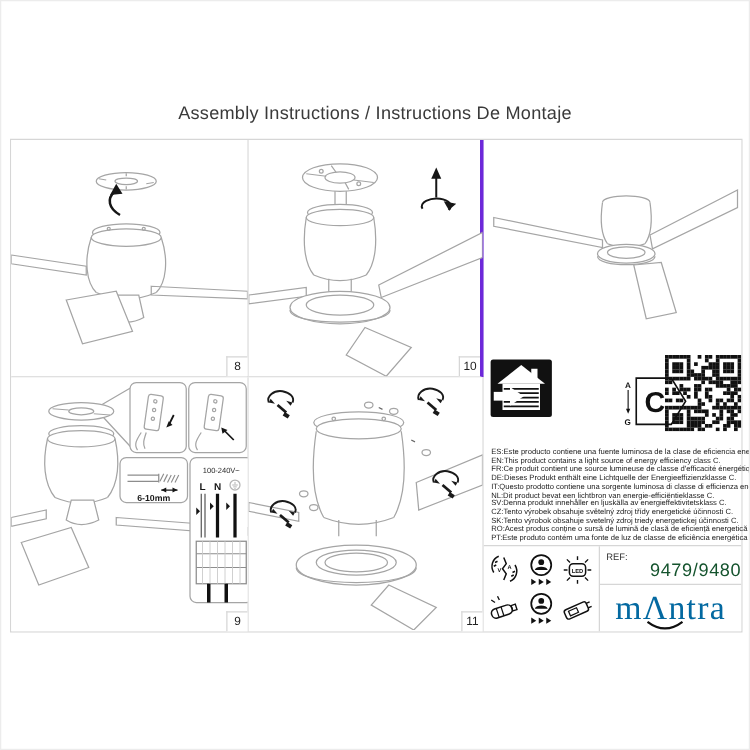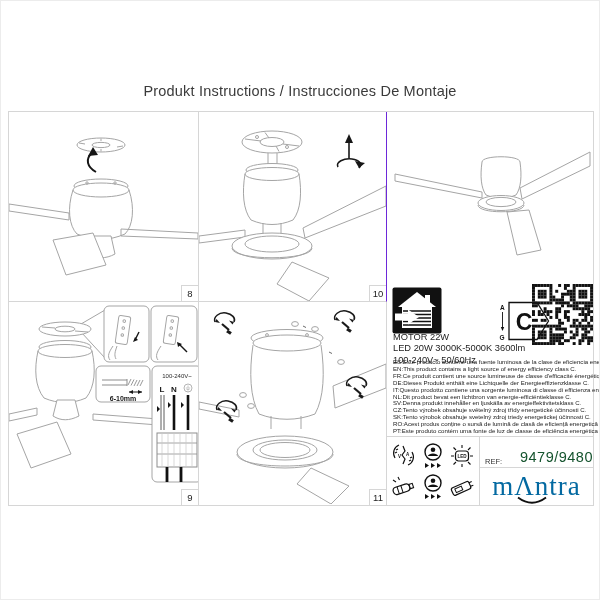--- a/index.html
+++ b/index.html
@@ -1,47 +1,47 @@
 <!DOCTYPE html>
 <html><head>
 <meta charset="utf-8">
 <style>
   html,body{margin:0;padding:0;background:#fff;}
   .page{position:relative;width:600px;height:600px;background:#fff;border:1px solid #ececec;box-sizing:border-box;font-family:"Liberation Sans",sans-serif;overflow:hidden;}
   .title{position:absolute;left:0;top:82px;width:100%;text-align:center;font-size:14.5px;font-weight:400;color:#3a3a3a;margin:0;letter-spacing:.2px;}
   .grid{position:absolute;left:7px;top:110px;width:586px;height:395px;border:1px solid #d6d6d6;box-sizing:border-box;}
   .panel{position:absolute;box-sizing:border-box;background:#fff;}
   .p8{left:0;top:0;width:190px;height:190px;border-right:1px solid #d6d6d6;border-bottom:1px solid #d6d6d6;}
-  .p10{left:190px;top:0;width:188px;height:190px;border-right:1px solid #6d28d9;border-bottom:1px solid #d6d6d6;}
+  .p10{left:190px;top:0;width:188px;height:190px;border-right:3px solid #6d28d9;border-bottom:1px solid #d6d6d6;}
   .p9{left:0;top:190px;width:190px;height:203px;border-right:1px solid #d6d6d6;}
   .p11{left:190px;top:190px;width:188px;height:203px;border-right:1px solid #d6d6d6;text-align:right;}
   .rightcol{left:378px;top:0;width:206px;height:393px;}
   .num{position:absolute;right:0;bottom:0;width:16px;height:15px;border:1px solid #d6d6d6;border-right:none;border-bottom:none;font-size:9.5px;color:#222;display:flex;align-items:center;justify-content:center;background:#fff;}
   .panel svg{display:block;}
   svg text{font-family:"Liberation Sans",sans-serif;}
   .house{position:absolute;left:5px;top:175px;}
   .energy{position:absolute;left:110px;top:189px;}
   .qr{position:absolute;left:145px;top:172px;}
   .specs{position:absolute;left:6px;top:220px;font-size:9.3px;line-height:11.4px;color:#1d1d1d;white-space:nowrap;}
   .langs{position:absolute;left:6px;top:247px;width:200px;font-size:6.1px;line-height:6.9px;color:#222;white-space:nowrap;}
   .footerbox{position:absolute;left:0;top:324px;width:206px;height:69px;border-top:1px solid #d6d6d6;box-sizing:border-box;}
   .iconarea{position:absolute;left:0;top:0;width:93px;height:100%;border-right:1px solid #d6d6d6;box-sizing:border-box;display:grid;grid-template-columns:repeat(3,1fr);align-items:center;justify-items:center;padding:3px 2px;box-sizing:border-box;}
   .refrow{position:absolute;left:93px;top:0;right:0;height:31px;border-bottom:1px solid #d6d6d6;box-sizing:border-box;}
-  .reflabel{position:absolute;left:5px;top:20px;font-size:7.5px;color:#333;}
+  .reflabel{position:absolute;left:5px;top:4px;font-size:7.5px;color:#333;}
   .refvalue{position:absolute;left:0;right:0;top:12px;text-align:right;font-size:14.5px;color:#14532d;letter-spacing:.5px;}
   .logorow{position:absolute;left:93px;top:31px;right:0;bottom:0;display:flex;align-items:center;justify-content:center;}
   .logo{position:relative;font-family:"Liberation Serif",serif;font-size:27px;color:#0369a1;letter-spacing:1px;line-height:1;}
   .logo .smile{position:absolute;left:24px;bottom:-7px;}
 </style>
 </head>
 <body>
 
 <div class="page">
 
-  <h1 class="title">Produkt Instructions / Instrucciones De Montaje</h1>
+  <h1 class="title">Assembly Instructions / Instructions De Montaje</h1>
 
   <div class="grid">
 
     <svg width="0" height="0" style="position:absolute">
       <defs>
         <g id="screwrot">
           <path d="M2,12 C0,7 6,2 13,3 C19,4 23,8 21,12" stroke="#1a1a1a" stroke-width="1.5" fill="none"></path>
           <path d="M21,12 l-5,-1.5 l3.5,4 z" fill="#1a1a1a"></path>
           <path d="M2,12 l5,1 l-3.5,-4 z" fill="#1a1a1a"></path>
           <path d="M9,14 l7,6" stroke="#1a1a1a" stroke-width="2.2"></path>
@@ -497,25 +497,20 @@
           <rect x="14.52" y="58.10" width="2.96" height="2.96" fill="#111"></rect>
           <rect x="17.43" y="58.10" width="2.96" height="2.96" fill="#111"></rect>
           <rect x="20.33" y="58.10" width="2.96" height="2.96" fill="#111"></rect>
           <rect x="26.14" y="58.10" width="2.96" height="2.96" fill="#111"></rect>
           <rect x="29.05" y="58.10" width="2.96" height="2.96" fill="#111"></rect>
           <rect x="40.67" y="58.10" width="2.96" height="2.96" fill="#111"></rect>
           <rect x="46.48" y="58.10" width="2.96" height="2.96" fill="#111"></rect>
           <rect x="55.19" y="58.10" width="2.96" height="2.96" fill="#111"></rect>
         </svg>
 
-      <div class="specs">
-        <div>MOTOR 22W</div>
-        <div>LED 20W 3000K-5000K 3600lm</div>
-        <div>100-240V~ 50/60Hz</div>
-      </div>
 
       <div class="langs">
         <div>ES:Este producto contiene una fuente luminosa de la clase de eficiencia energética C.</div>
         <div>EN:This product contains a light source of energy efficiency class C.</div>
         <div>FR:Ce produit contient une source lumineuse de classe d'efficacité énergétique C.</div>
         <div>DE:Dieses Produkt enthält eine Lichtquelle der Energieeffizienzklasse C.</div>
         <div>IT:Questo prodotto contiene una sorgente luminosa di classe di efficienza energetica C.</div>
         <div>NL:Dit product bevat een lichtbron van energie-efficiëntieklasse C.</div>
         <div>SV:Denna produkt innehåller en ljuskälla av energieffektivitetsklass C.</div>
         <div>CZ:Tento výrobek obsahuje světelný zdroj třídy energetické účinnosti C.</div>

